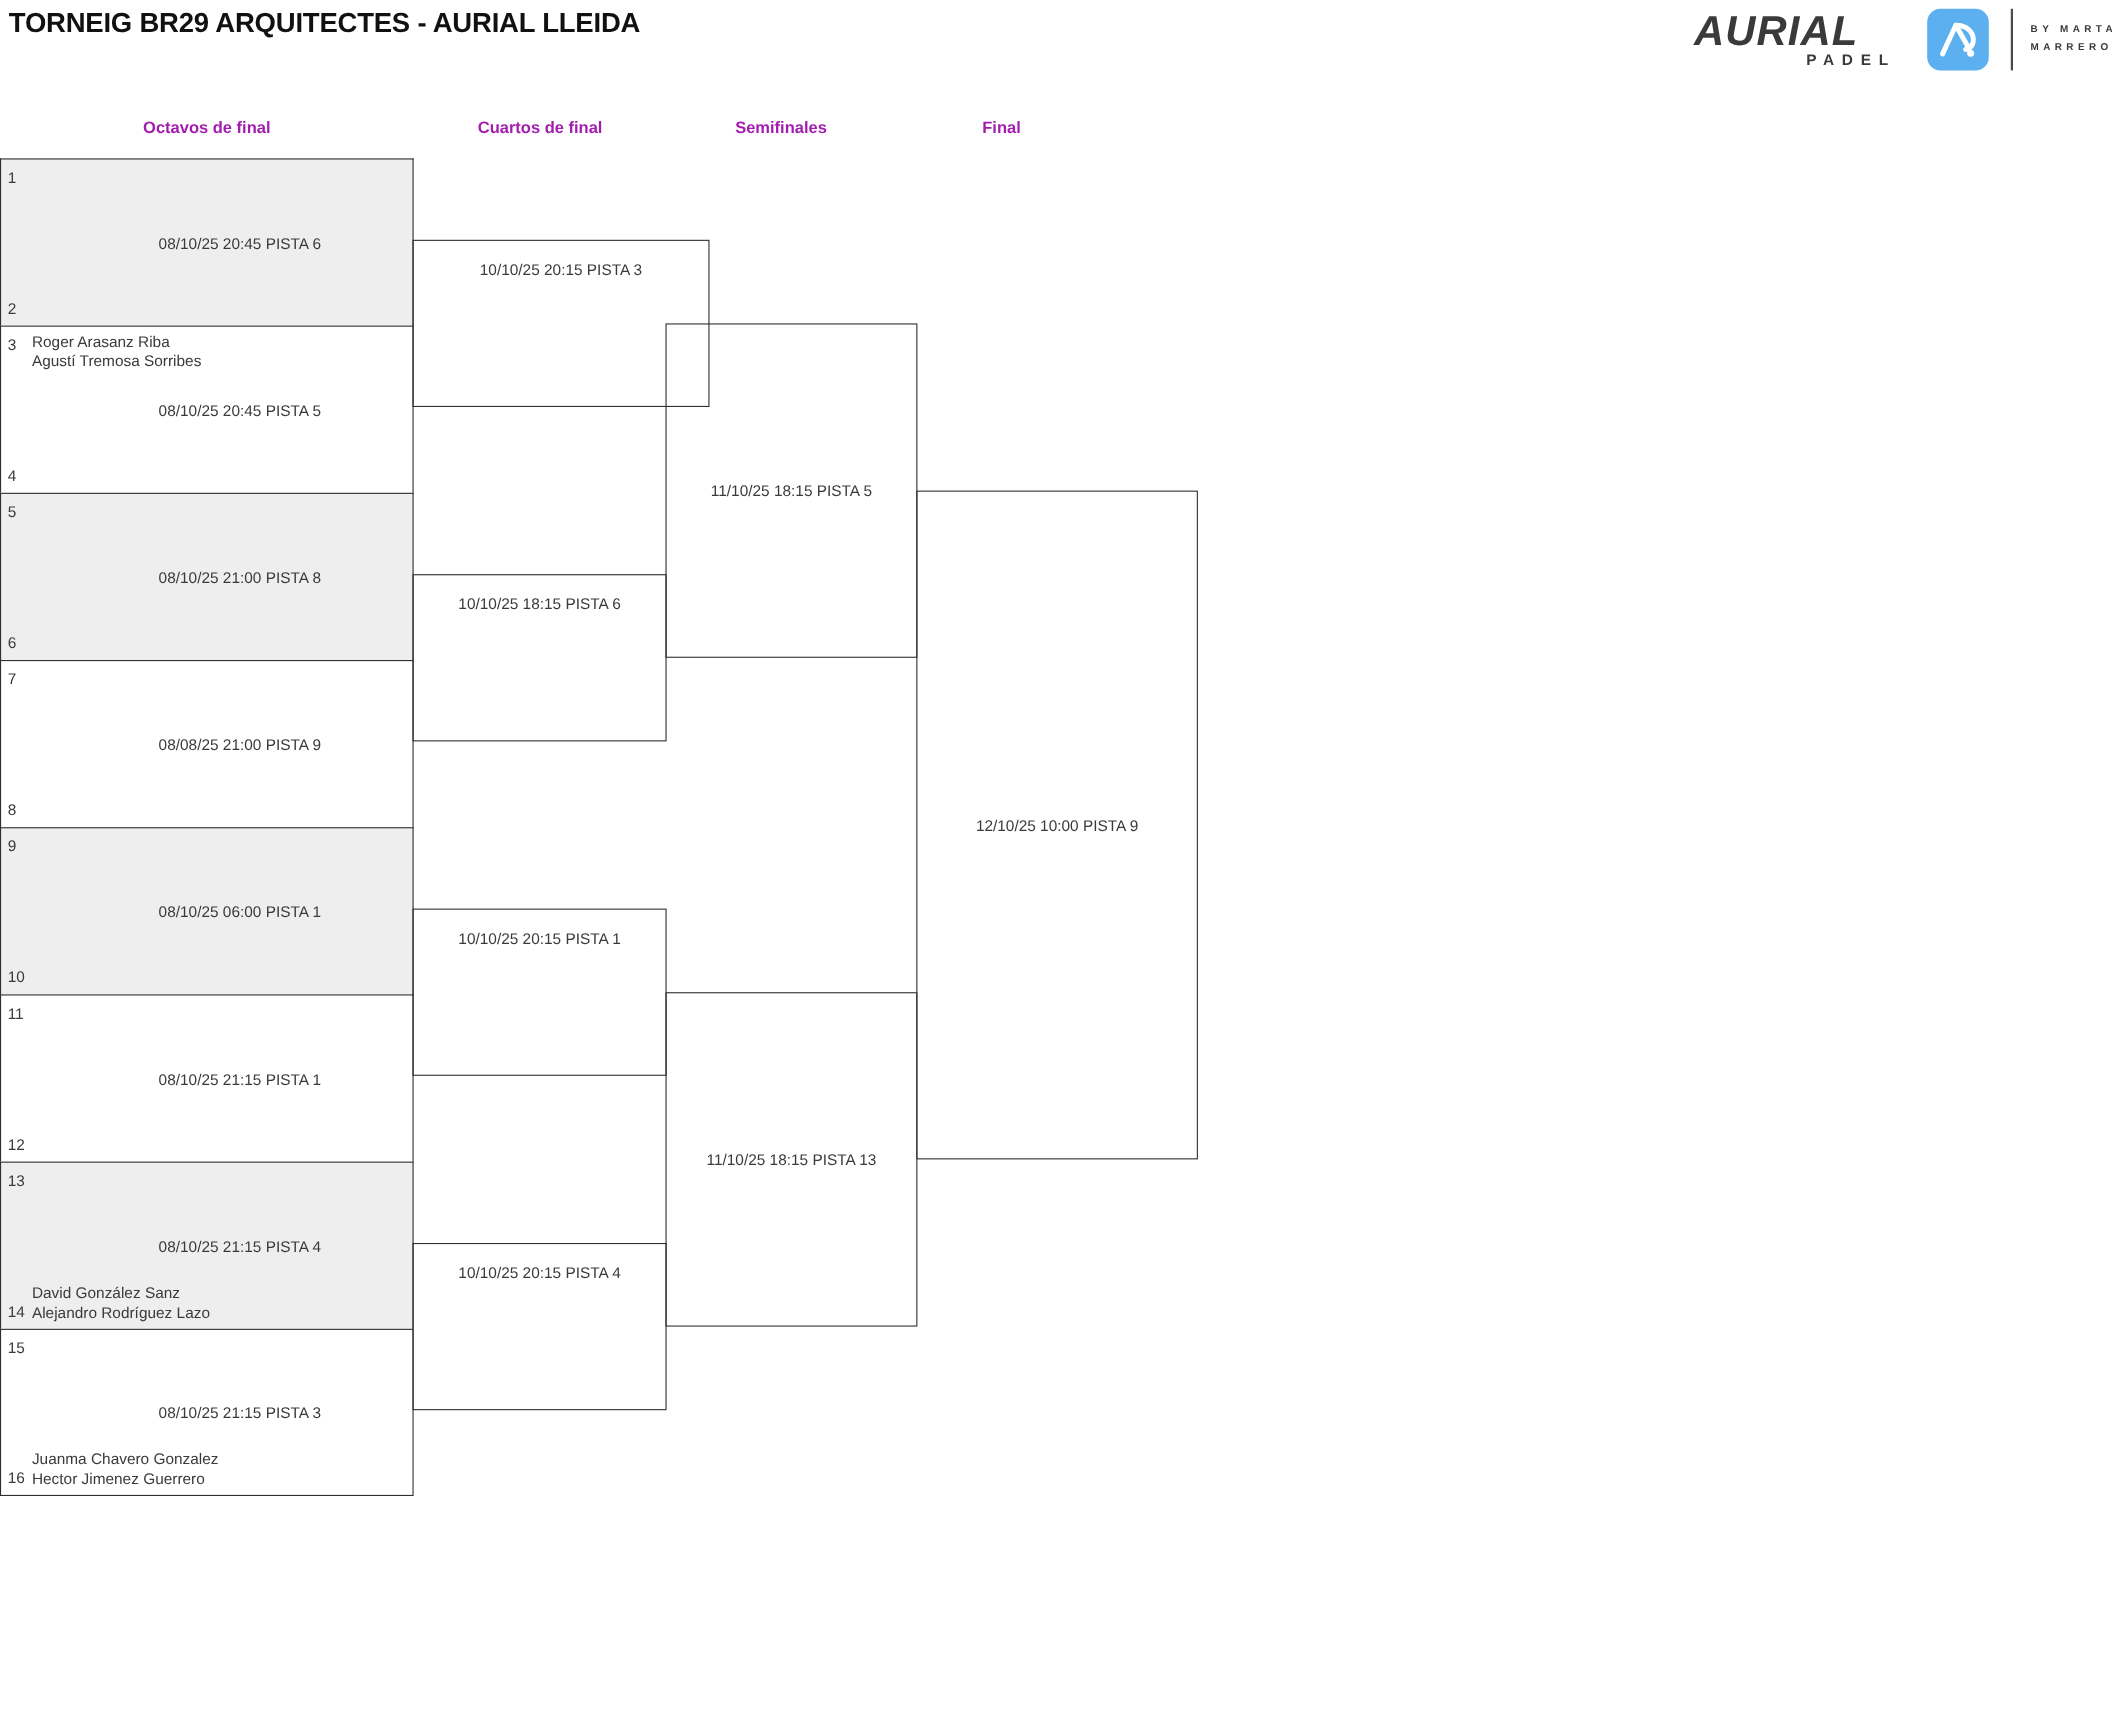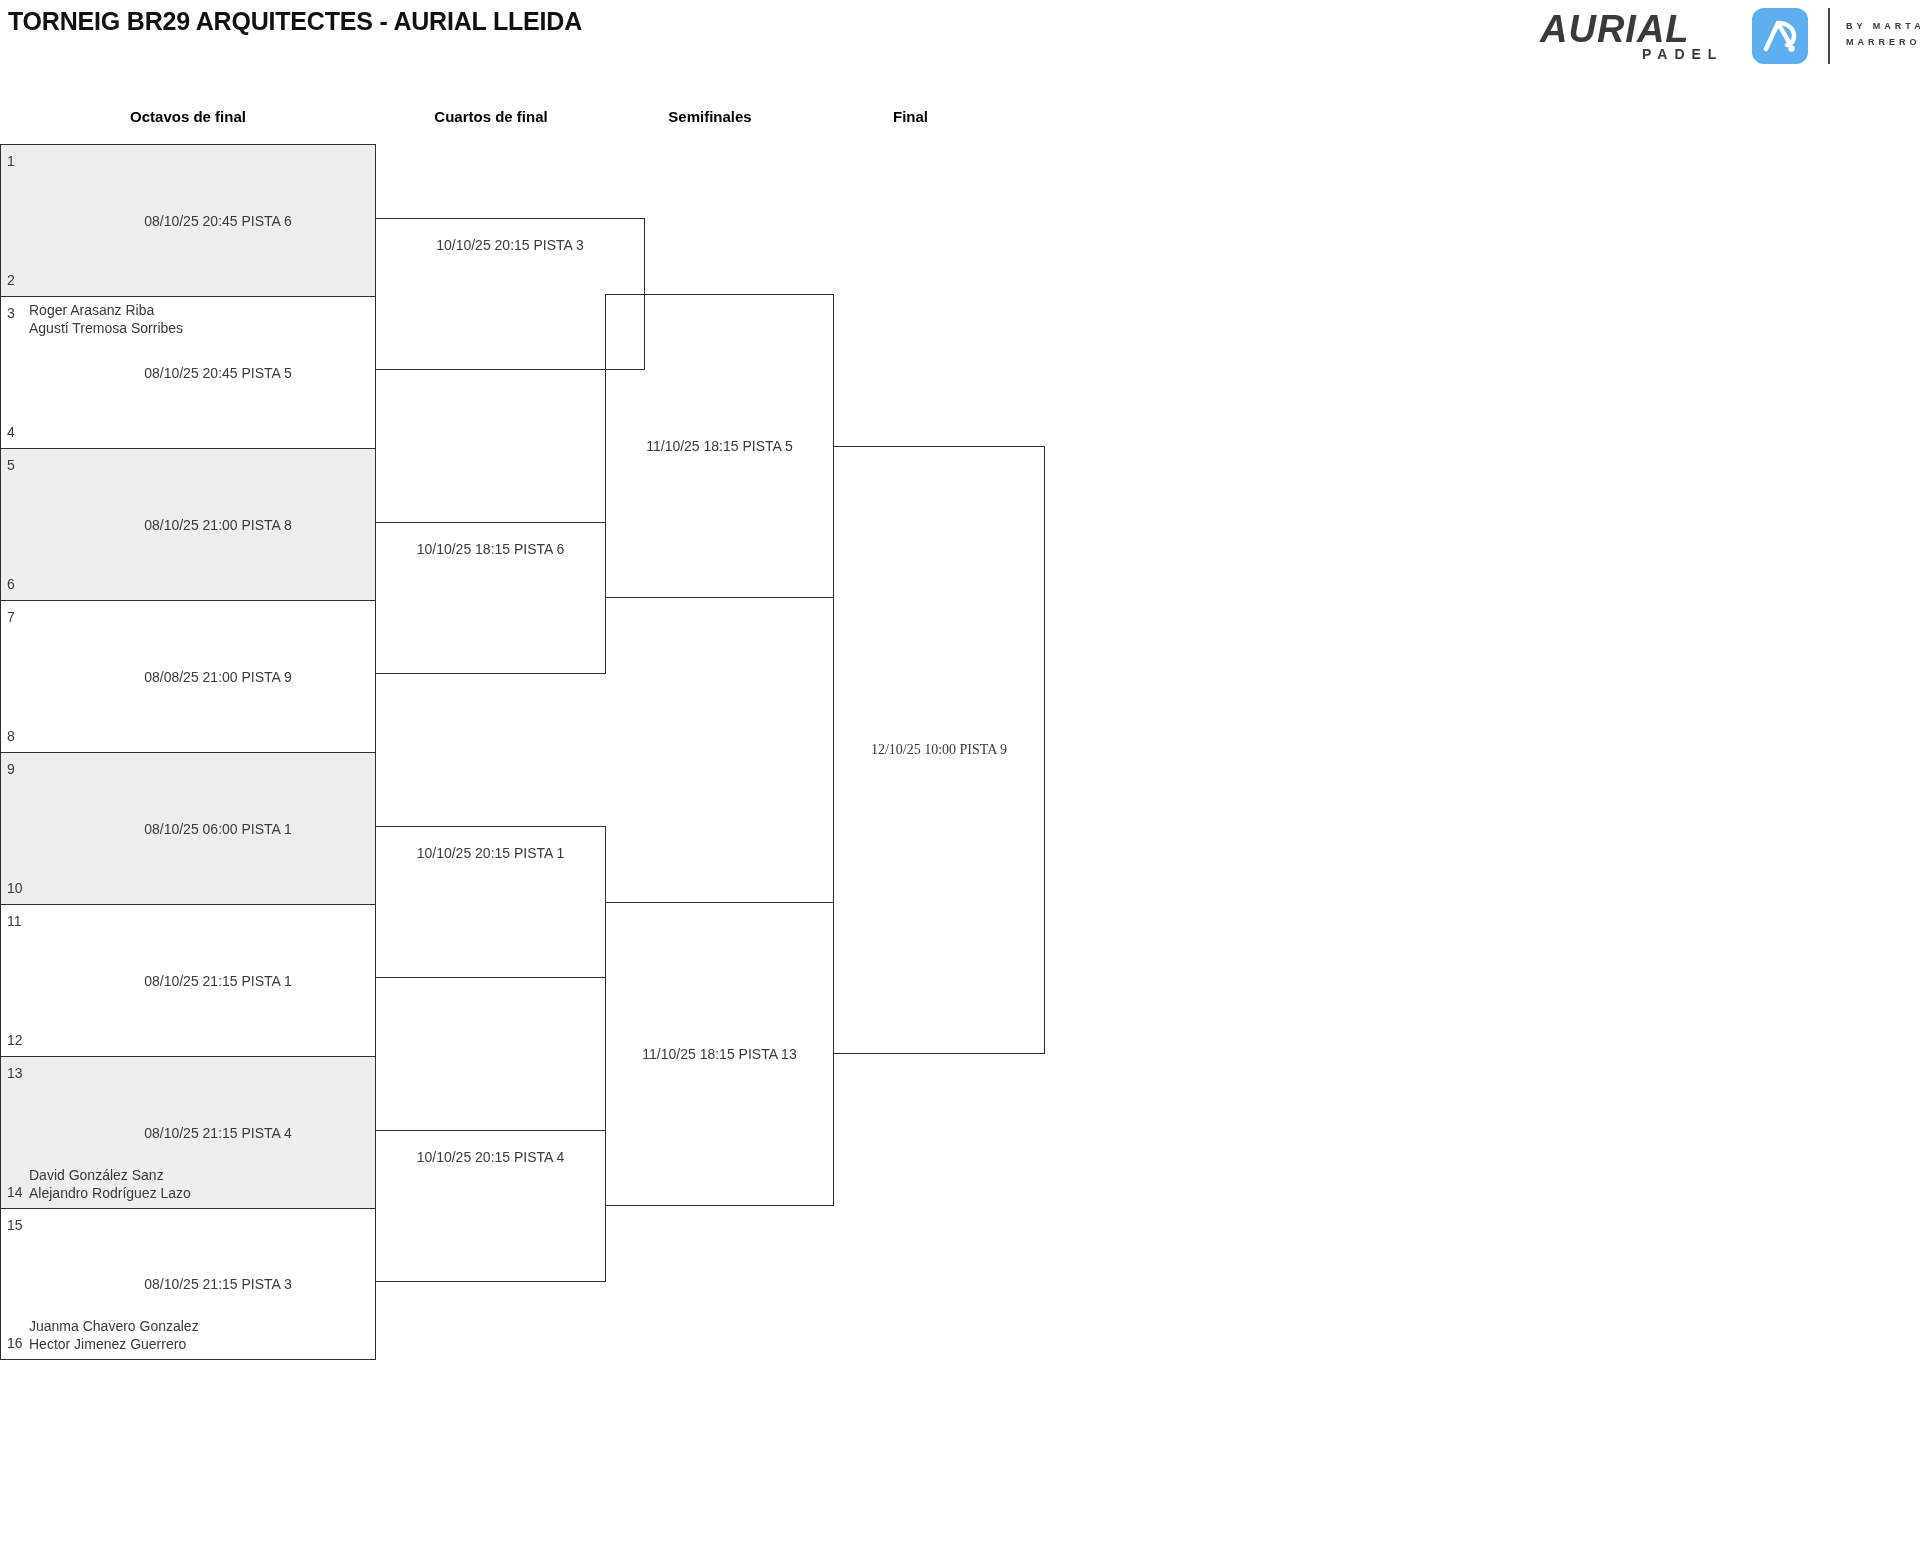--- a/index.html
+++ b/index.html
@@ -45,21 +45,21 @@
   }
   #logo-by{
     position:absolute;left:306px;top:12px;
     font-size:9px;font-weight:bold;letter-spacing:4px;color:#3a3a3a;line-height:16px;
     white-space:nowrap;
   }
 
   
   .round-header{
     position:absolute;top:108px;
-    font-size:15px;font-weight:bold;color:#000000;
+    font-size:15px;font-weight:bold;color:#a21caf;
     text-align:center;white-space:nowrap;
   }
 
   
   #r16{position:absolute;left:0px;top:144px;width:376px;}
   .r16-block{
     position:relative;width:376px;height:152px;box-sizing:border-box;
     border:1px solid #2f2f2f;border-bottom:none;
   }
   .r16-block.last{border-bottom:1px solid #2f2f2f;}
@@ -208,15 +208,15 @@
   <span class="bx-label">10/10/25 20:15 PISTA 4</span>
 </div>
 
 <div class="bx sf" style="left:605px;top:294px;width:229px;height:304px;">
   <span class="bx-label">11/10/25 18:15 PISTA 5</span>
 </div>
 <div class="bx sf" style="left:605px;top:902px;width:229px;height:304px;text-decoration:underline;">
   <span class="bx-label">11/10/25 18:15 PISTA 13</span>
 </div>
 
-<div class="bx fn" style="left:833px;top:446px;width:212px;height:608px;font-family:Liberation Serif, serif;">
+<div class="bx fn" style="left:833px;top:446px;width:256px;height:608px;">
   <span class="bx-label">12/10/25 10:00 PISTA 9</span>
 </div>
 
 </body></html>

